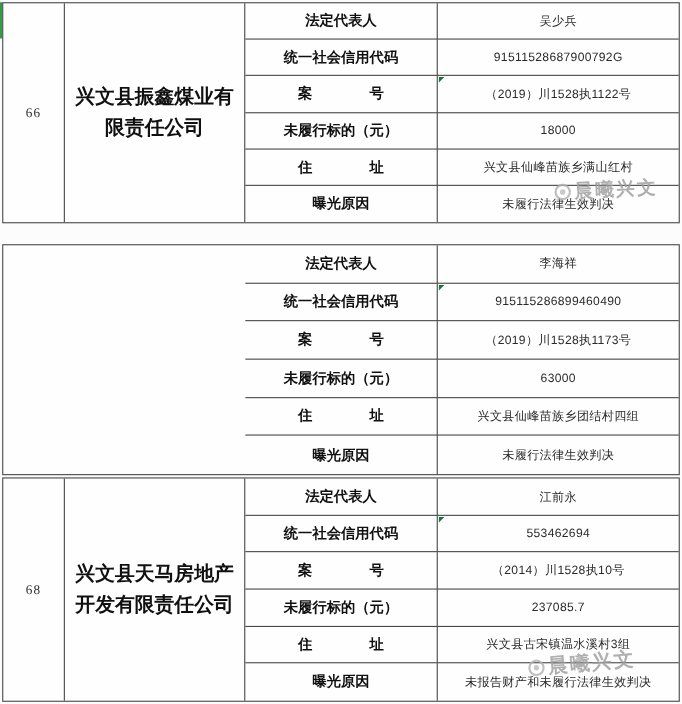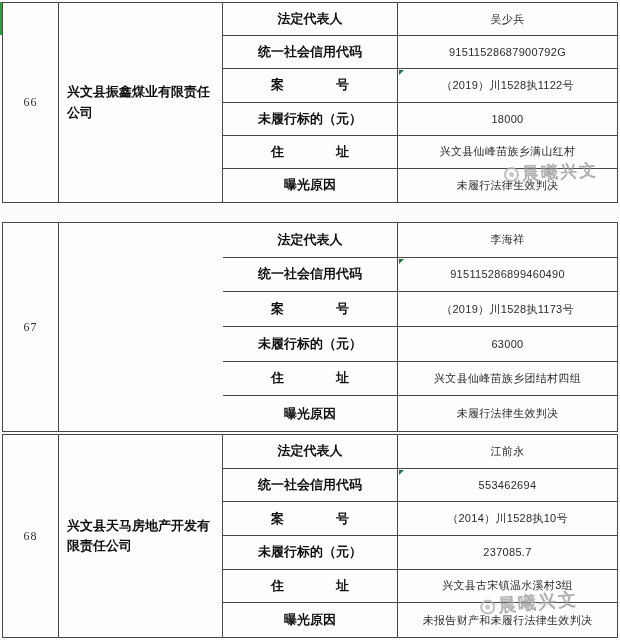--- a/index.html
+++ b/index.html
@@ -17,31 +17,31 @@
     border:1px solid #474747;
     background:#fefefe;
     box-sizing:border-box;
   }
   #t1{top:2px;height:201px;}
   #t2{top:222px;height:210px;}
   #t3{top:434px;height:204px;}
 
   .cell{
     display:flex;align-items:center;justify-content:center;
-    box-sizing:border-box;overflow:hidden;
+    box-sizing:border-box;overflow:hidden;text-align:center;
   }
   .idx{
     grid-column:1;grid-row:1/7;
     border-right:1px solid #474747;
     font-size:12px;color:#2e2e2e;letter-spacing:1px;font-family:Liberation Serif, serif;
   }
   .company{
     grid-column:2;grid-row:1/7;
     border-right:1px solid #474747;
-    font-weight:700;font-size:13px;color:#101010;
+    font-weight:700;font-size:18px;color:#101010;
     line-height:1.55;padding:0 8px;
   }
   .lbl{
     grid-column:3;
     border-right:1px solid #474747;
     border-bottom:1px solid #474747;
     font-weight:700;font-size:13px;color:#101010;
     white-space:pre;
   }
   .val{
@@ -107,21 +107,20 @@
     <div class="cell val r4">18000</div>
 
     <div class="cell lbl r5">住　　　　址</div>
     <div class="cell val r5">兴文县仙峰苗族乡满山红村</div>
 
     <div class="cell lbl r6">曝光原因</div>
     <div class="cell val r6">未履行法律生效判决</div>
   </section>
 
   <section class="tbl" id="t2">
-    <div class="cell idx">67</div>
 
     <div class="cell lbl r1">法定代表人</div>
     <div class="cell val r1">李海祥</div>
 
     <div class="cell lbl r2">统一社会信用代码</div>
     <div class="cell val r2 flag">915115286899460490</div>
 
     <div class="cell lbl r3">案　　　　号</div>
     <div class="cell val r3">（2019）川1528执1173号</div>
 

